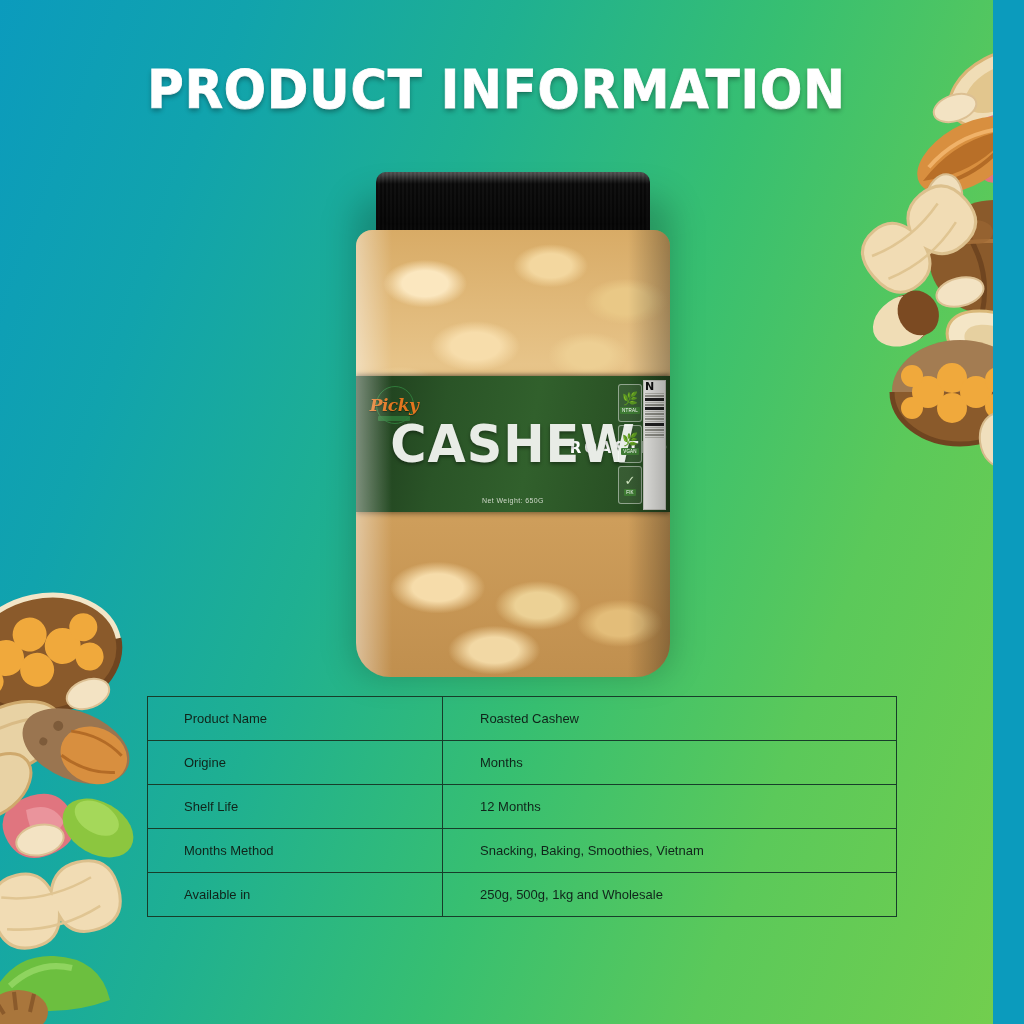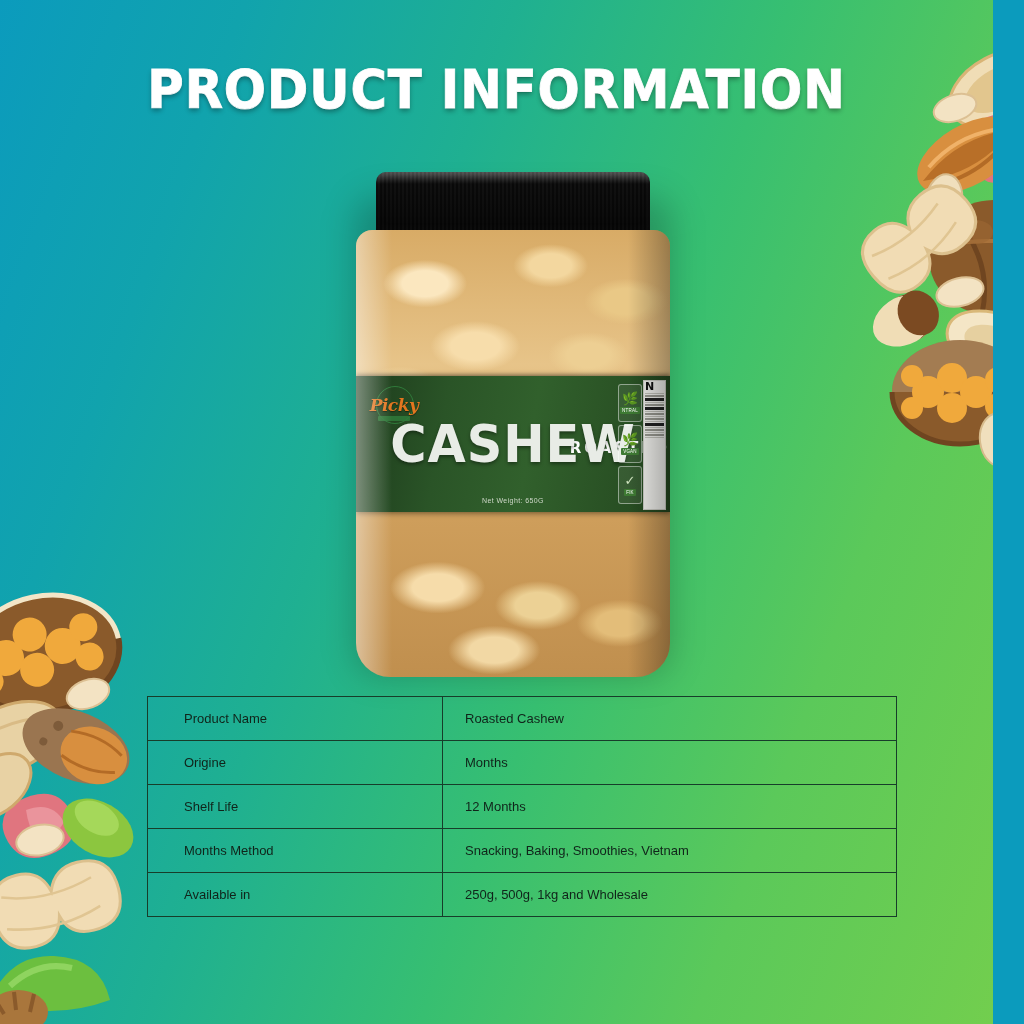--- a/index.html
+++ b/index.html
@@ -144,21 +144,21 @@
     border-collapse:collapse;
   }
   .table td{
     border:1px solid #173d2a;
     height:43px;padding:0 0 0 36px;
     font-size:13px;color:#10241a;
     font-family:"Liberation Sans", sans-serif;
     vertical-align:middle;
   }
   .table td.k{width:258px;}
-  .table td.v{padding-left:22px;}
+  .table td.v{padding-left:37px;}
 </style>
 </head>
 <body>
 
 <div id="stage">
 
   <div class="bg"></div>
 
   <svg class="nutlayer" width="1024" height="1024" viewBox="0 0 1024 1024">
     <g>

